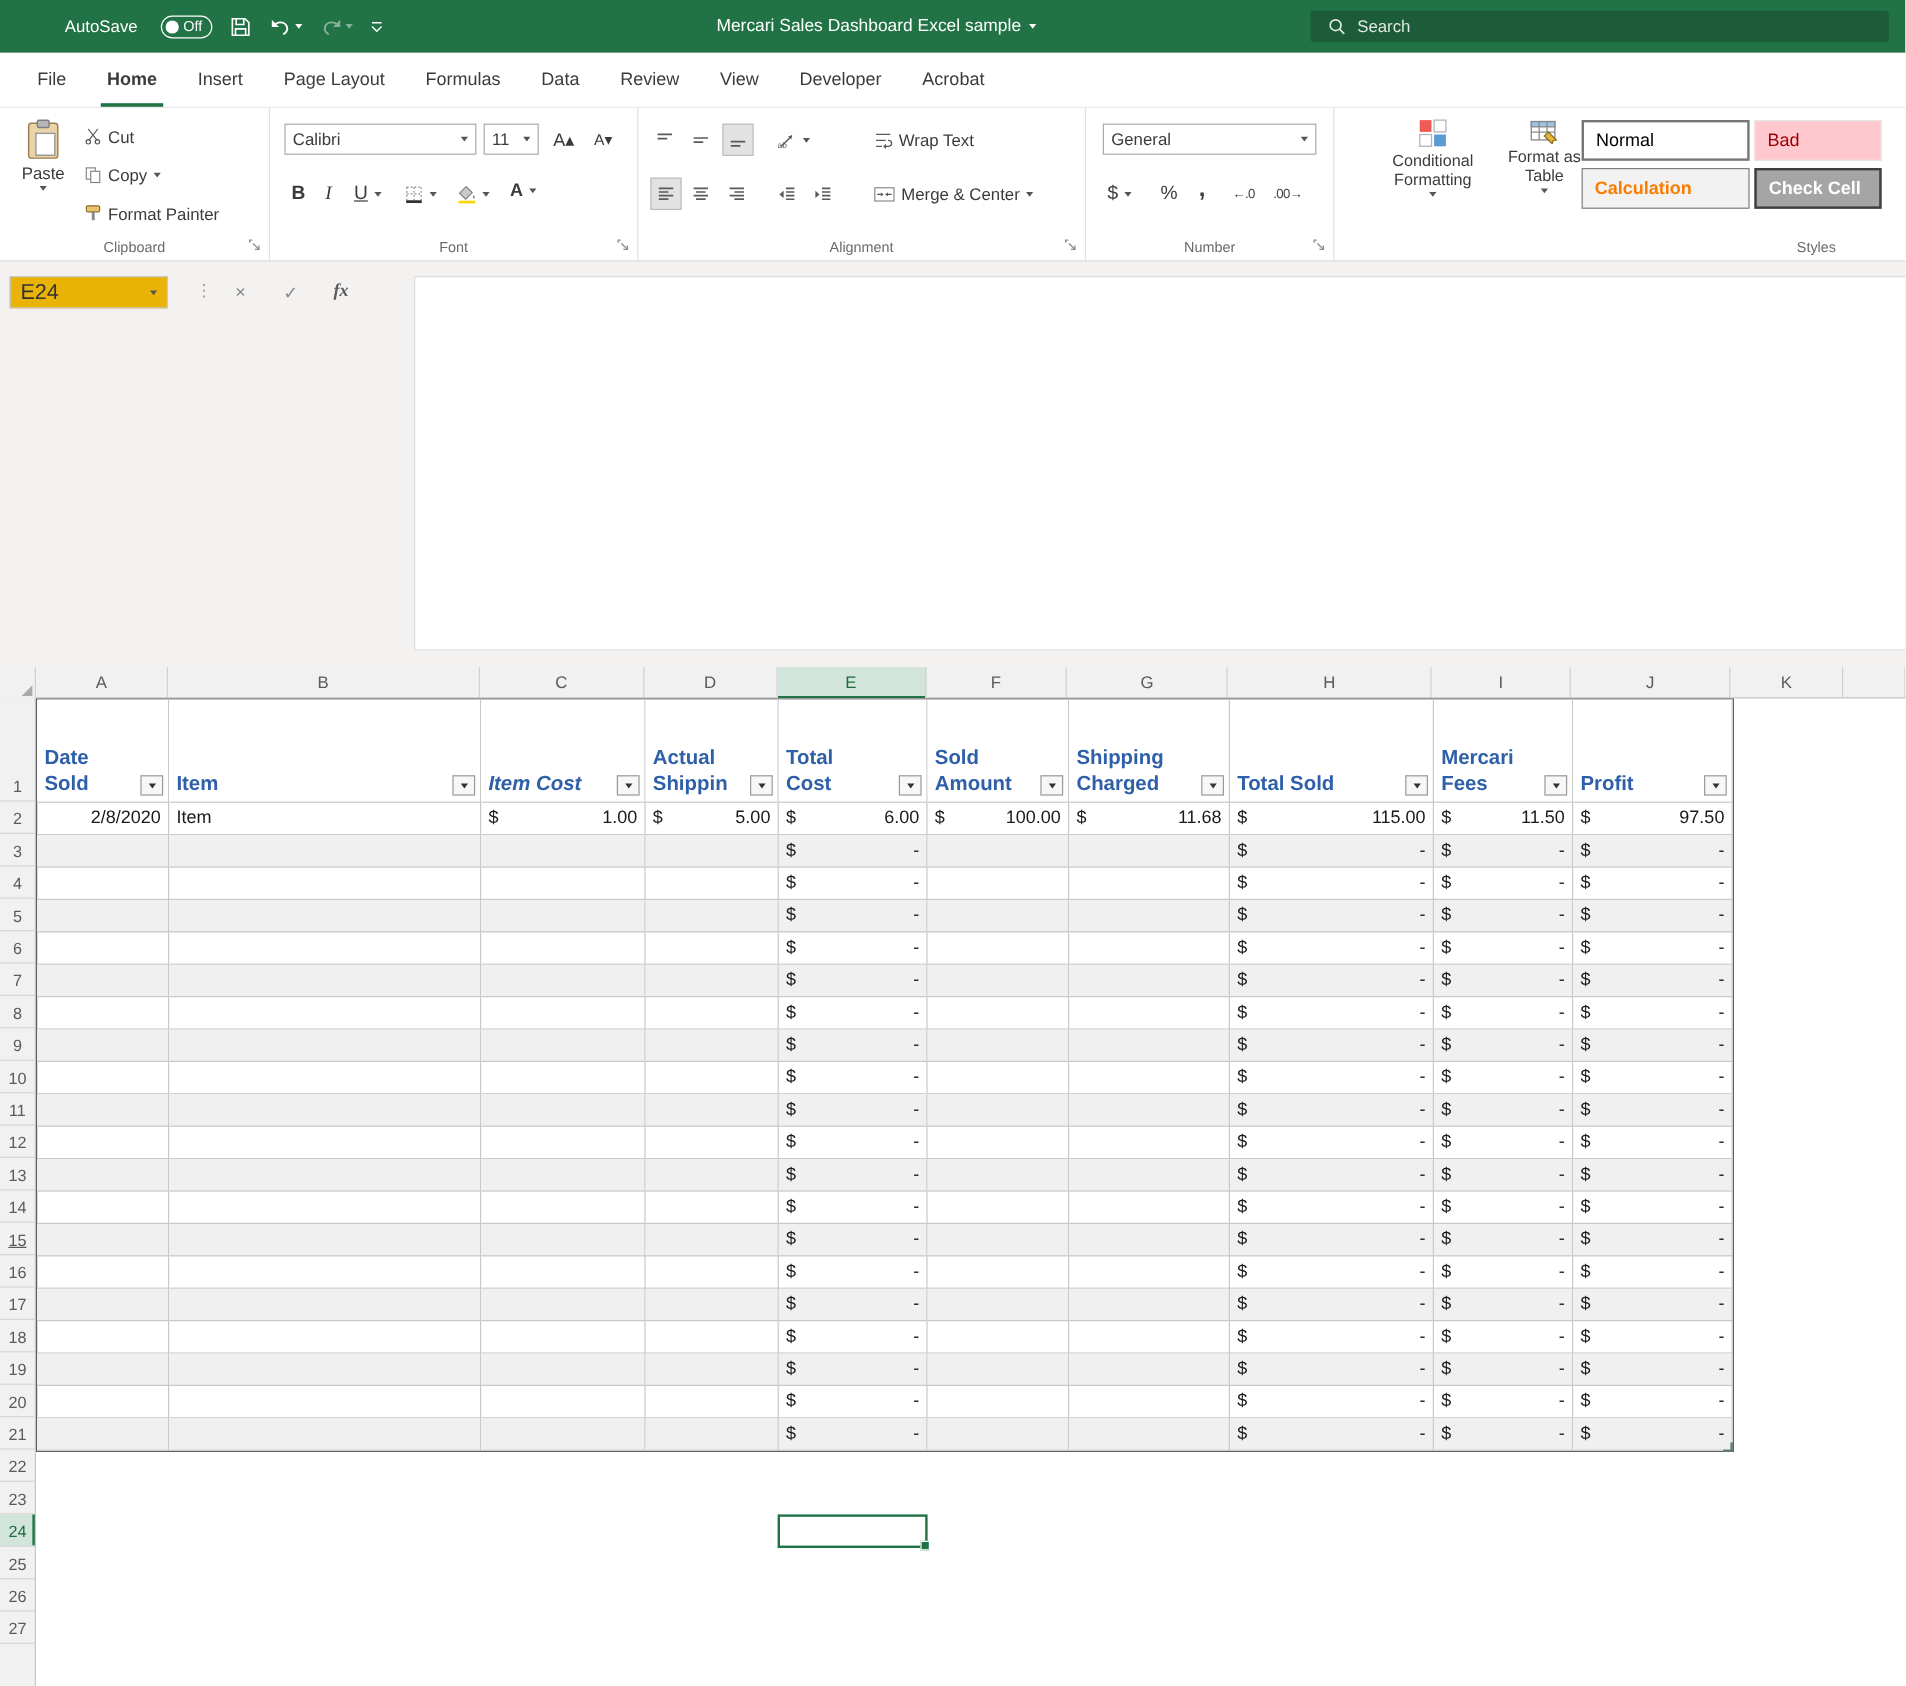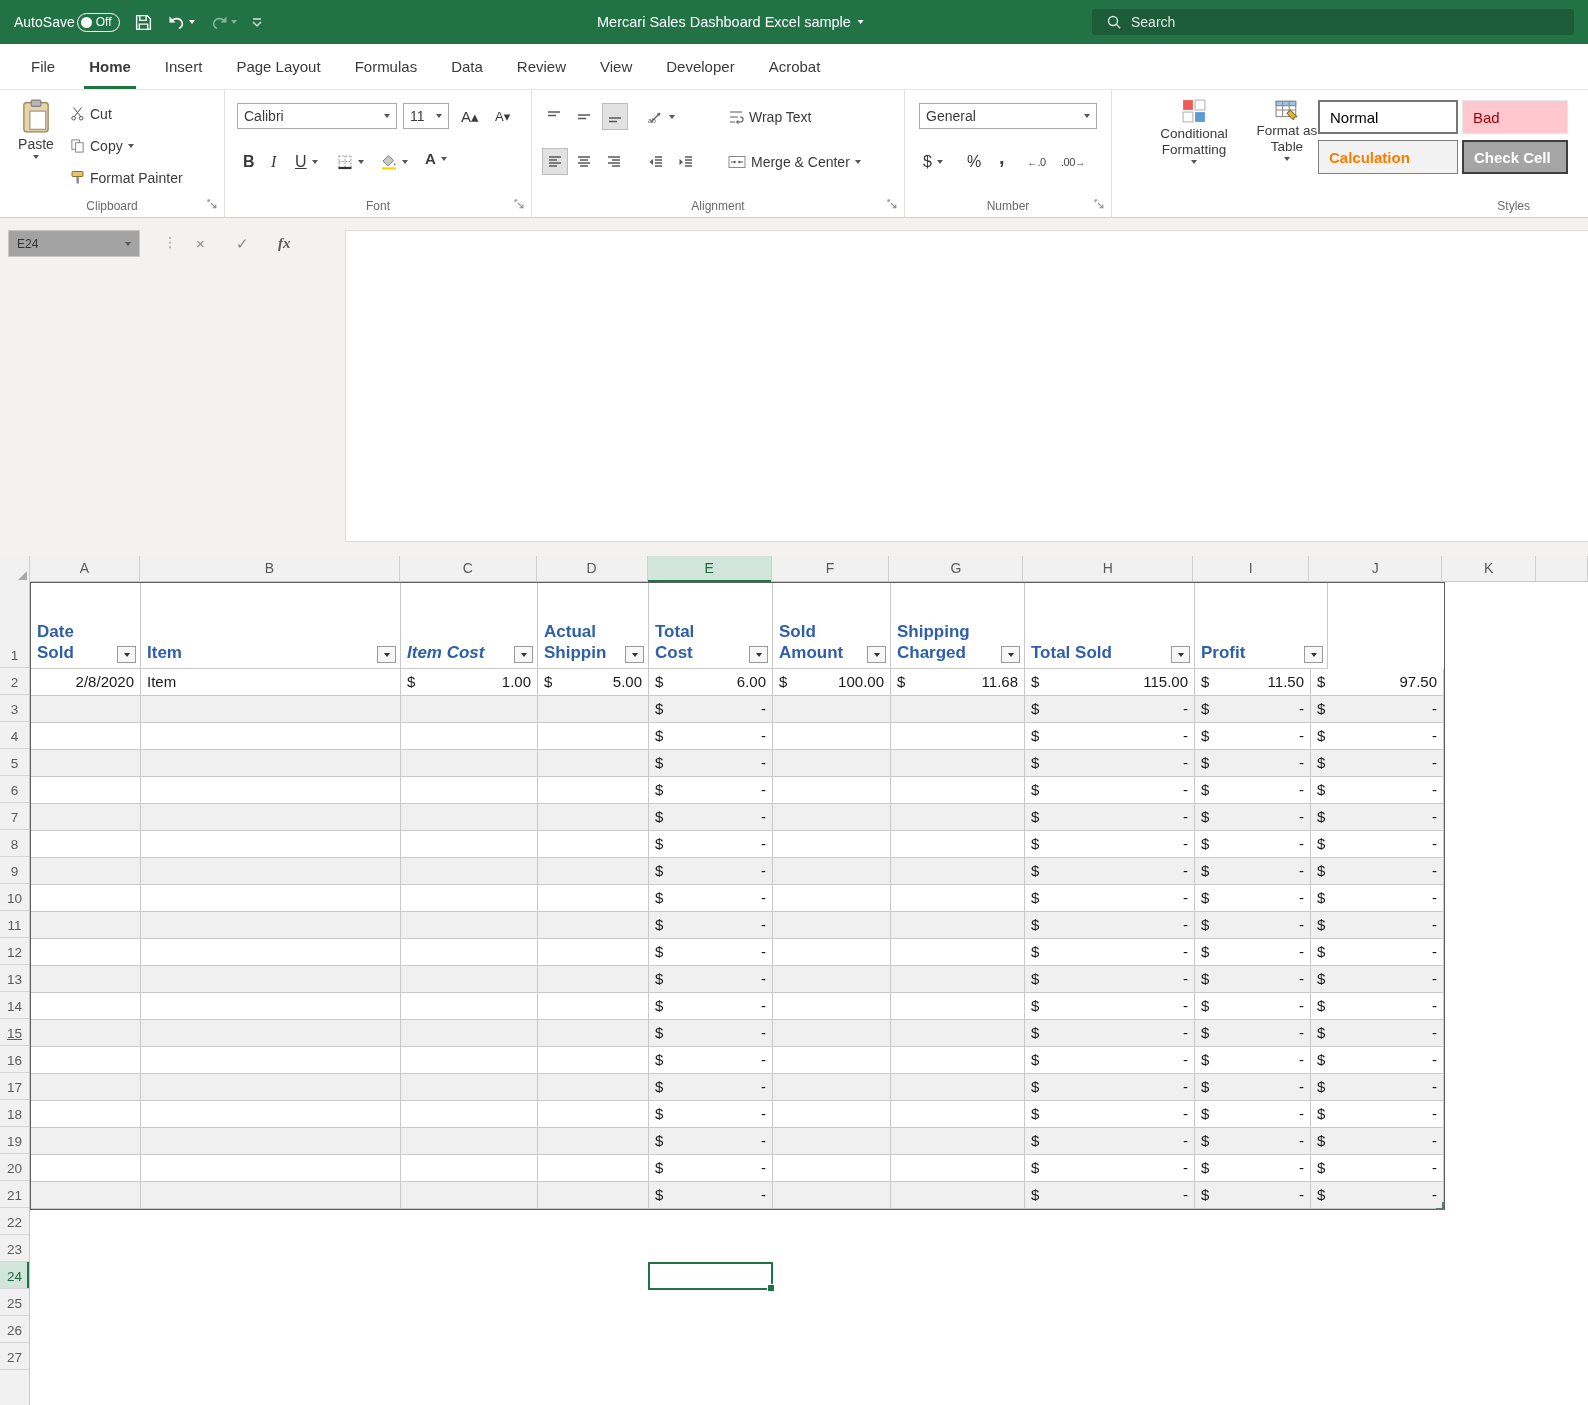--- a/index.html
+++ b/index.html
@@ -2,21 +2,21 @@
 <html><head>
 <meta charset="utf-8">
 <style>
   * { margin:0; padding:0; box-sizing:border-box; }
   body { font-family:"Liberation Sans", sans-serif; background:#e8e8e8; }
   .app { position:relative; width:1588px; height:1405px; background:#fff; overflow:hidden; }
 
   
   .titlebar { position:absolute; top:0; left:0; width:100%; height:44px; background:#217346; display:flex; align-items:center; color:#fff; }
   .tb-left { display:flex; align-items:center; gap:14px; padding-left:14px; }
-  .autosave { display:flex; align-items:center; gap:2px; font-size:14px; }
+  .autosave { display:flex; align-items:center; gap:19px; font-size:14px;margin-left:40px; }
   .pill { display:inline-flex; align-items:center; gap:4px; border:1px solid #fff; border-radius:10px; height:19px; padding:0 7px 0 3px; font-size:12px; }
   .pill .dot { width:11px; height:11px; border-radius:50%; background:#fff; }
   .tb-ic { display:inline-flex; align-items:center; gap:2px; cursor:default; }
   .tb-ic.dim { opacity:.45; }
   .tb-title { position:absolute; left:46%; transform:translateX(-50%); top:0; height:44px; display:flex; align-items:center; gap:7px; font-size:14.5px; white-space:nowrap; }
   .tb-search { position:absolute; left:1092px; top:9px; width:482px; height:26px; background:#1c5c38; border-radius:3px; display:flex; align-items:center; gap:9px; padding-left:14px; font-size:14px; color:#dfe9e3; }
   .tri { display:inline-block; width:0; height:0; border-left:3.5px solid transparent; border-right:3.5px solid transparent; border-top:4px solid #555; vertical-align:middle; }
   .tri.w { border-top-color:#fff; }
 
   
@@ -42,21 +42,21 @@
   .a-color .cbar { height:4px; width:16px; margin-top:1px; }
   .decm { font-size:11px; letter-spacing:-0.5px; color:#444; }
   .stylebox { position:absolute; height:34px; display:flex; align-items:center; padding:0 10px; font-size:15px; white-space:nowrap; overflow:hidden; }
   .stylebox.normal { background:#fff; border:2px solid #767676; color:#000; }
   .stylebox.bad { background:#ffc7ce; color:#9c0006; border:1px solid #e6e6e6; }
   .stylebox.calc { background:#f2f2f2; color:#fa7d00; font-weight:bold; border:1px solid #7f7f7f; }
   .stylebox.check { background:#a5a5a5; color:#fff; font-weight:bold; border:2px solid #3f3f3f; }
 
   
   .fxband { position:absolute; top:218px; left:0; width:100%; height:338px; background:#f3f2f1; }
-  .namebox { position:absolute; left:8px; top:12px; width:132px; height:27px; background:#a3a3a3; border:1px solid #c8c8c8; display:flex; align-items:center; justify-content:space-between; padding:0 8px; font-size:12px; color:#333; }
+  .namebox { position:absolute; left:8px; top:12px; width:132px; height:27px; background:#eab308; border:1px solid #c8c8c8; display:flex; align-items:center; justify-content:space-between; padding:0 8px; font-size:18px; color:#333; }
   .nb-dots { position:absolute; left:163px; top:16px; color:#9a9a9a; font-size:14px; }
   .fx-btn { position:absolute; top:12px; height:27px; display:flex; align-items:center; color:#8a8a8a; font-size:15px; }
   .fx-btn.fx { font-style:italic; font-family:"Liberation Serif", serif; font-weight:bold; color:#5c5c5c; }
   .fx-input { position:absolute; left:345px; top:12px; right:0; bottom:14px; background:#fff; border:1px solid #dcdcdc; border-right:none; }
 
   
   .grid-area { position:absolute; top:556px; left:0; right:0; bottom:0; background:#fff; }
   .col-strip { position:absolute; top:0; left:0; right:0; height:26px; background:#f1f1f1; border-bottom:1px solid #c6c6c6; display:flex; }
   .corner { width:30px; height:26px; border-right:1px solid #d0d0d0; position:relative; background:#f1f1f1; }
   .corner-tri { position:absolute; right:2px; bottom:2px; width:0; height:0; border-left:9px solid transparent; border-bottom:9px solid #a9a9a9; }
@@ -507,20 +507,27 @@
             <div class="filter">
               <span class="tri"></span>
             </div>
           </div>
           <div class="t-cell hdr" style="width: 170px;">
             <div class="hline">Total Sold</div>
             <div class="filter">
               <span class="tri"></span>
             </div>
           </div>
+          <div class="t-cell hdr" style="width: 116px;">
+            <div class="hline">Mercari</div>
+            <div class="hline">Fees</div>
+            <div class="filter">
+              <span class="tri"></span>
+            </div>
+          </div>
           <div class="t-cell hdr" style="width: 133px;">
             <div class="hline">Profit</div>
             <div class="filter">
               <span class="tri"></span>
             </div>
           </div>
         </div>
         <div class="t-row" style="height: 27px;">
           <div class="t-cell" style="width: 110px;">
             <span class="date">2/8/2020</span>

